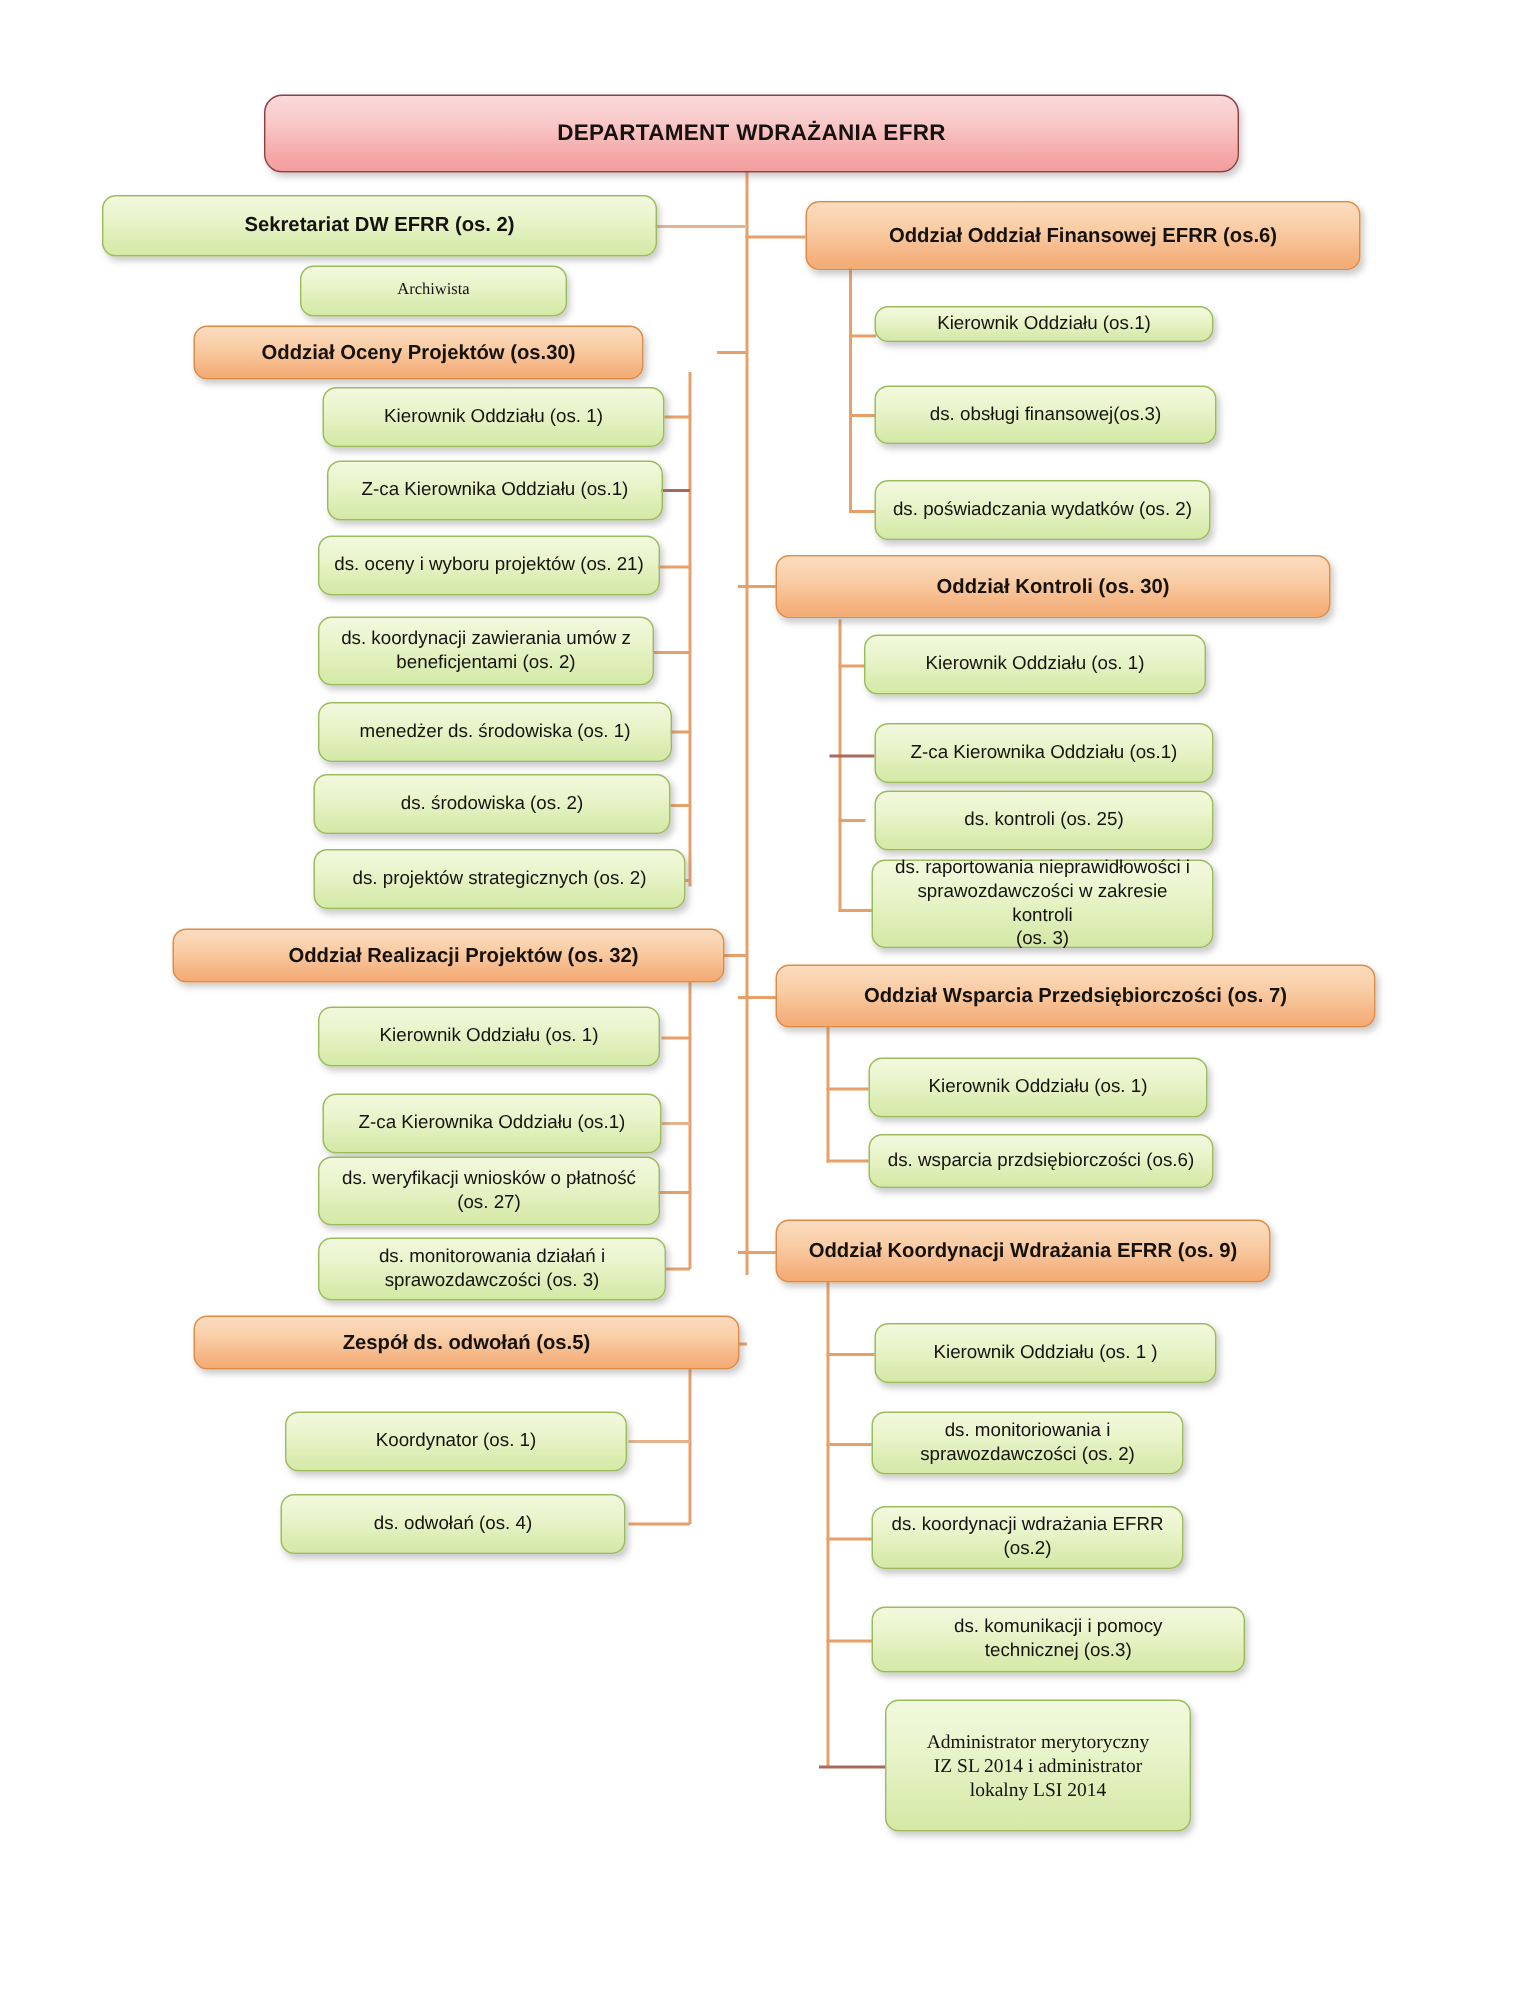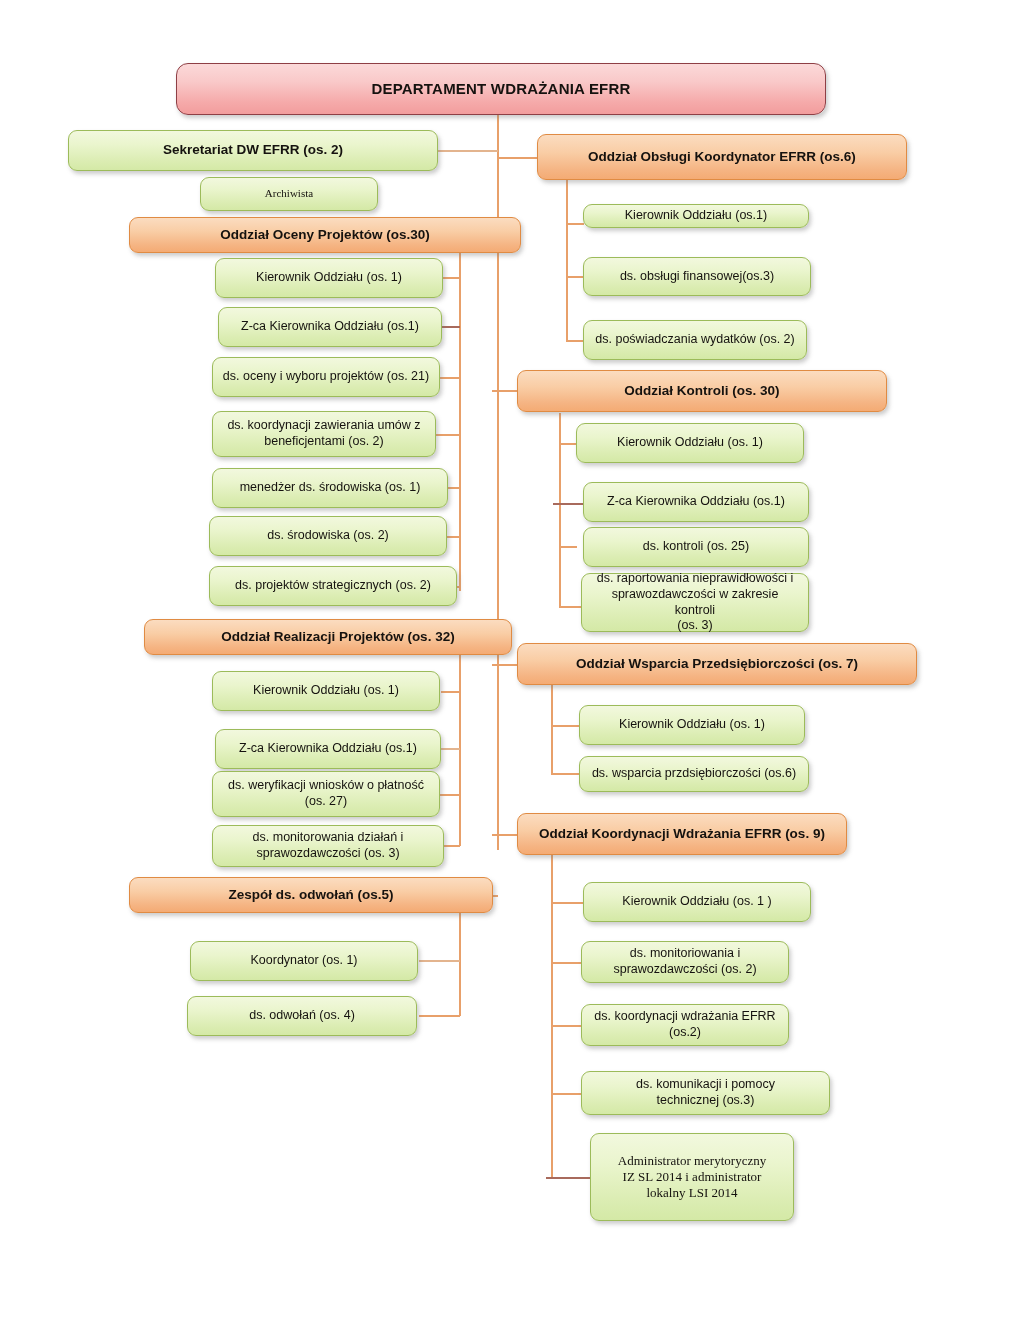--- a/index.html
+++ b/index.html
@@ -138,21 +138,21 @@
   </div>
 
   <div class="node green" style="left:68px;top:130px;width:370px;height:41px;font-weight:bold;font-size:13.5px;">
     <span>Sekretariat DW EFRR (os. 2)</span>
   </div>
 
   <div class="node green serif" style="left:200px;top:177px;width:178px;height:34px;">
     <span>Archiwista</span>
   </div>
 
-  <div class="node orange" style="left:129px;top:217px;width:392px;height:36px;">
+  <div class="node orange" style="left:129px;top:217px;width:300px;height:36px;">
     <span>Oddział Oceny Projektów (os.30)</span>
   </div>
 
   <div class="node green" style="left:215px;top:258px;width:228px;height:40px;">
     <span>Kierownik Oddziału (os. 1)</span>
   </div>
   <div class="node green" style="left:218px;top:307px;width:224px;height:40px;">
     <span>Z-ca  Kierownika Oddziału (os.1)</span>
   </div>
   <div class="node green" style="left:212px;top:357px;width:228px;height:40px;">
@@ -165,21 +165,21 @@
   <div class="node green" style="left:212px;top:468px;width:236px;height:40px;">
     <span>menedżer ds. środowiska (os. 1)</span>
   </div>
   <div class="node green" style="left:209px;top:516px;width:238px;height:40px;">
     <span>ds. środowiska (os. 2)</span>
   </div>
   <div class="node green" style="left:209px;top:566px;width:248px;height:40px;">
     <span>ds. projektów strategicznych (os. 2)</span>
   </div>
 
-  <div class="node orange" style="left:144px;top:619px;width:368px;height:36px;padding-left:28px;">
+  <div class="node orange" style="left:115px;top:619px;width:368px;height:36px;padding-left:28px;">
     <span>Oddział Realizacji Projektów (os. 32)</span>
   </div>
 
   <div class="node green" style="left:212px;top:671px;width:228px;height:40px;">
     <span>Kierownik Oddziału (os. 1)</span>
   </div>
   <div class="node green" style="left:215px;top:729px;width:226px;height:40px;">
     <span>Z-ca Kierownika Oddziału (os.1)</span>
   </div>
   <div class="node green" style="left:212px;top:771px;width:228px;height:46px;">
@@ -196,21 +196,21 @@
   </div>
 
   <div class="node green" style="left:190px;top:941px;width:228px;height:40px;">
     <span>Koordynator (os. 1)</span>
   </div>
   <div class="node green" style="left:187px;top:996px;width:230px;height:40px;">
     <span>ds. odwołań (os. 4)</span>
   </div>
 
   <div class="node orange" style="left:537px;top:134px;width:370px;height:46px;">
-    <span>Oddział Obsługi Koordynator EFRR (os.6)</span>
+    <span>Oddział Oddział Finansowej EFRR (os.6)</span>
   </div>
 
   <div class="node green" style="left:583px;top:204px;width:226px;height:24px;">
     <span>Kierownik Oddziału (os.1)</span>
   </div>
   <div class="node green" style="left:583px;top:257px;width:228px;height:39px;">
     <span>ds. obsługi finansowej(os.3)</span>
   </div>
   <div class="node green" style="left:583px;top:320px;width:224px;height:40px;">
     <span>ds. poświadczania wydatków (os. 2)</span>

